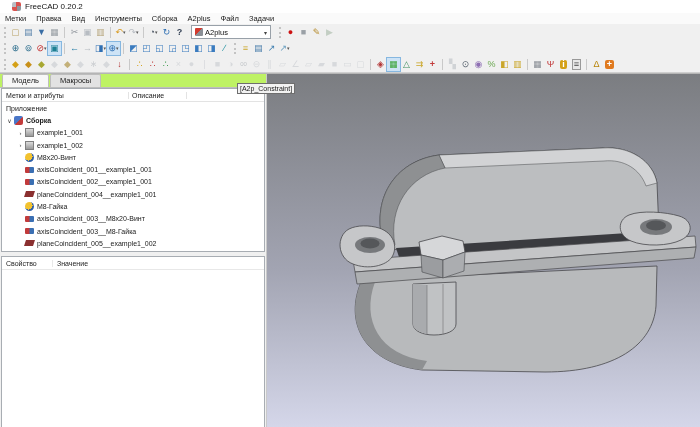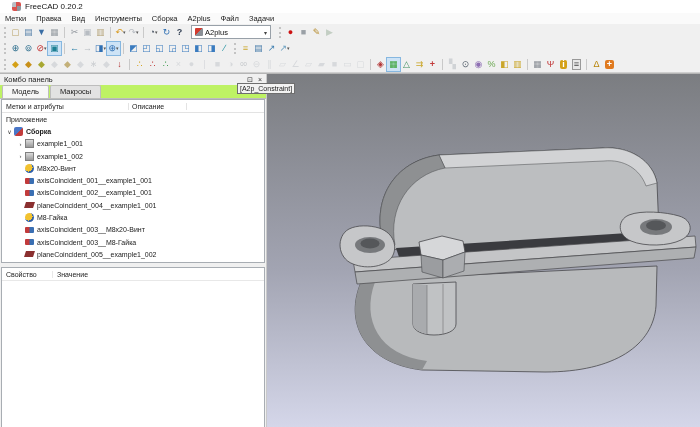--- a/index.html
+++ b/index.html
@@ -421,27 +421,20 @@
         <span class="g" style="color:#b8860b">Δ</span>
       </button>
         <button class="tbtn">
         <span class="g" style="color:#fff;background:#e07a1f;border-radius:2px;padding:0 2px;font-weight:bold">+</span>
       </button>
       </div>
   </div>
 
   <div class="main">
     <div class="combopanel">
-      <div class="paneltitle">
-        <span>Комбо панель</span>
-        <span class="panelbtns">
-          <span>⊡</span>
-          <span>×</span>
-        </span>
-      </div>
       <div class="tabs">
         <div class="tab active">Модель</div>
         <div class="tab">Макросы</div>
       </div>
 
       <div class="treewrap">
         <div class="theader">
           <span class="c1">Метки и атрибуты</span>
           <span class="c2">Описание</span>
         </div>

